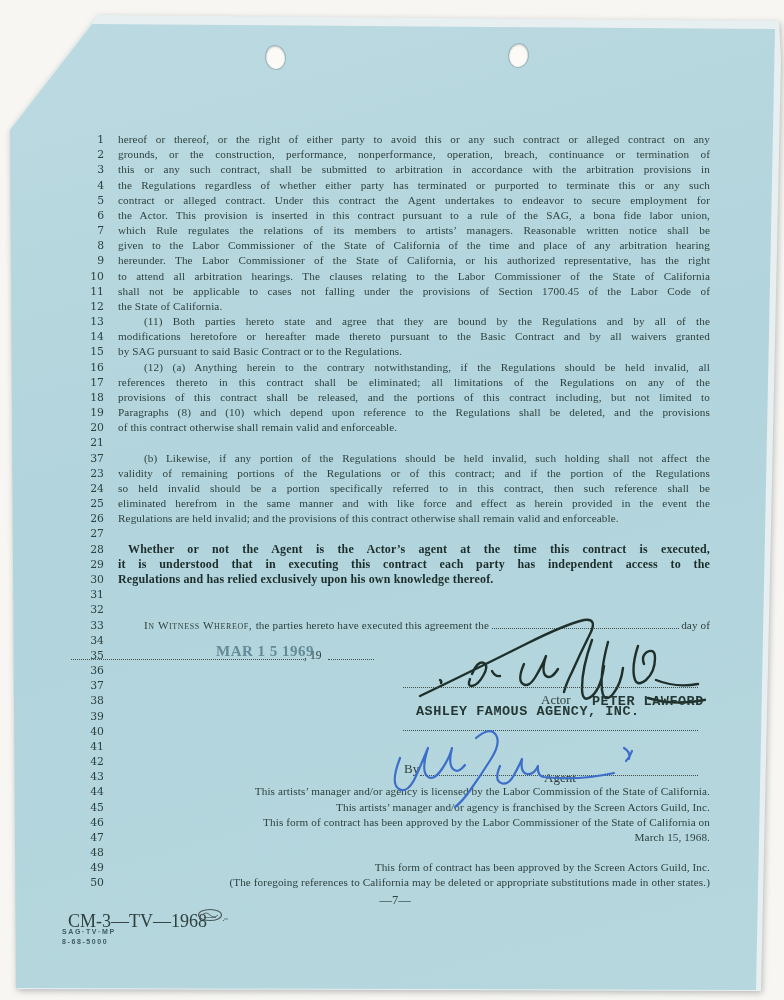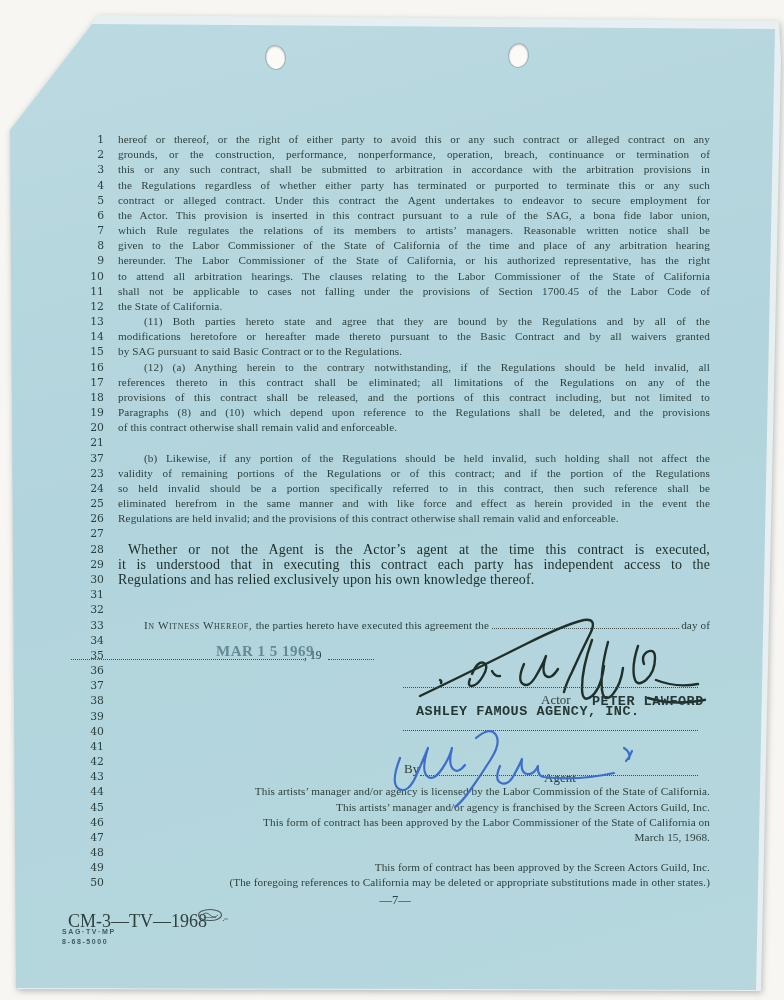--- a/index.html
+++ b/index.html
@@ -17,21 +17,21 @@
 
   .lines{position:absolute;left:84px;top:132px;width:626px;}
   .row{display:flex;height:15.18px;position:relative;}
   .num{flex:0 0 20px;width:20px;text-align:right;font-family:"DejaVu Serif",serif;
     font-size:10.8px;line-height:15.18px;color:#2c403e;}
   .txt{margin-left:14px;width:592px;box-sizing:border-box;font-size:11.2px;line-height:15.3px;
     text-align:justify;color:#2e403e;letter-spacing:.1px;}
   .j .txt{text-align-last:justify;}
   .i .txt{text-indent:26px;}
   .i1 .txt{text-indent:10px;}
-  .B .txt{font-weight:normal;font-size:14px;color:#1c2d2b;letter-spacing:.15px;}
+  .B .txt{font-weight:bold;font-size:12px;color:#1c2d2b;letter-spacing:.15px;}
   .n .txt{padding-left:26px;text-align:right;text-align-last:auto;}
   .wflex{display:flex;align-items:baseline;}
   .w-ind{width:26px;flex:0 0 26px;}
   .w-sc{font-variant:small-caps;letter-spacing:.6px;white-space:pre;}
   .leader{flex:1;border-bottom:1.6px dotted #41524f;margin:0 2px 3px 3px;}
   .dl{position:absolute;height:0;border-bottom:1.6px dotted #41524f;}
   .d1{left:-13px;top:11px;width:233px;}
   .d2{left:244px;top:11px;width:46px;}
   .y19{position:absolute;left:220px;top:0;font-size:11.5px;color:#2e403e;}
 

